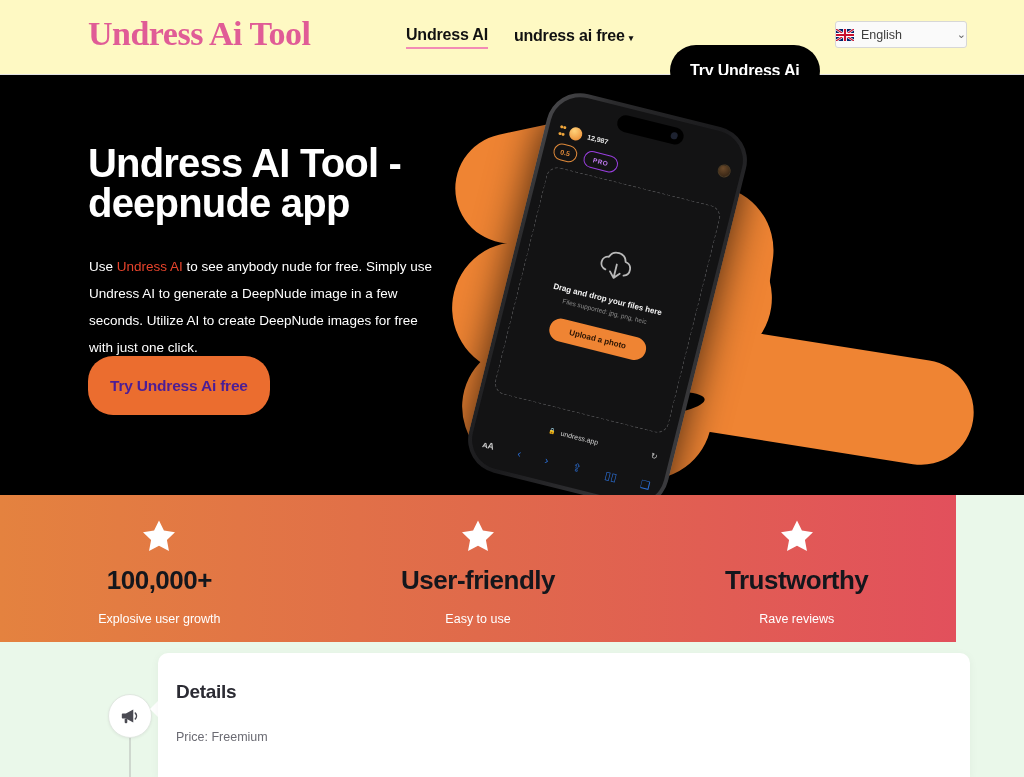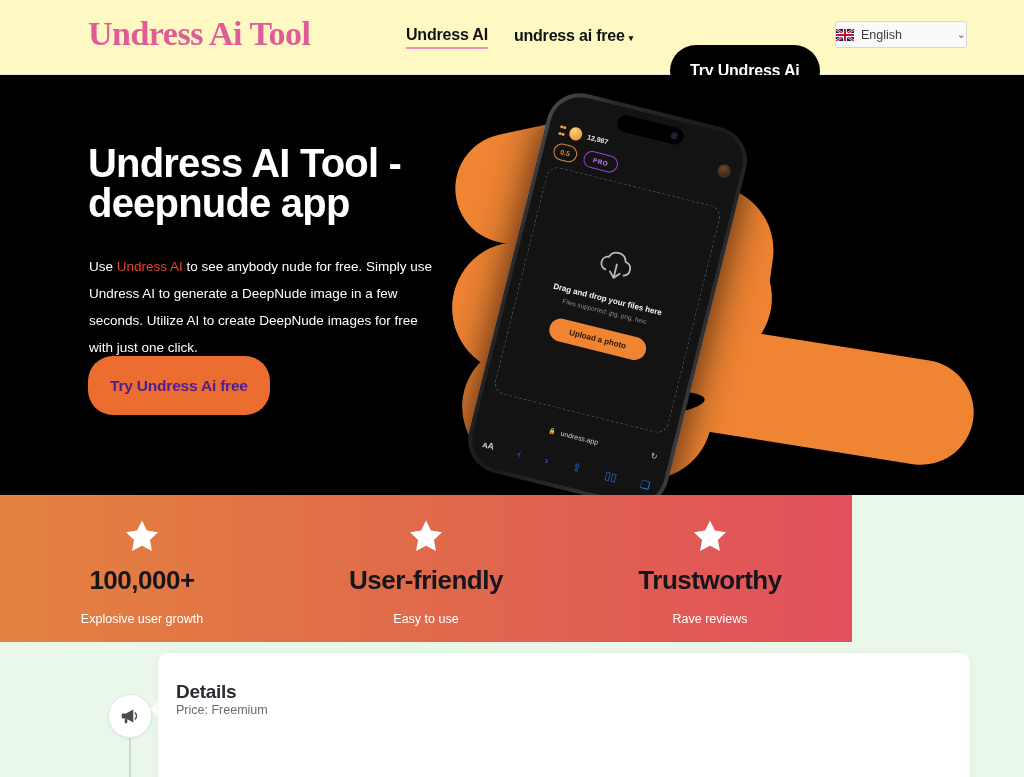--- a/index.html
+++ b/index.html
@@ -148,21 +148,21 @@
   .safari-reload { position:absolute; right:12px; font-size:8px; color:#c8c8c8; }
   .safari-tools {
     position:absolute; left:0; bottom:8px; width:100%; height:26px;
     display:flex; align-items:center; justify-content:space-around;
     color:#2b6fd6; font-size:11px;
   }
   .tool-aa { font-size:9px; font-weight:bold; color:#c9c9c9; }
 
   
   .stats {
-    position:absolute; top:495px; left:0; width:852px; height:147px;
+    position:absolute; top:495px; left:0; width:956px; height:147px;
     background:linear-gradient(90deg,#e4823f 0%,#e06a4b 50%,#e2505c 100%);
     display:flex;
   }
   .stat { flex:1; display:flex; flex-direction:column; align-items:center; justify-content:center; padding-top:6px; }
   .stat-star { width:40px; height:38px; margin-bottom:10px; }
   .stat-value { font-size:26px; font-weight:bold; color:#14161c; letter-spacing:-0.5px; margin-bottom:16px; }
   .stat-label { font-size:12.5px; color:#fff; }
 
   
   .details-section {
@@ -188,21 +188,21 @@
   }
   .card-arrow {
     position:absolute; left:150px; top:700px;
     width:0; height:0;
     border-top:9px solid transparent;
     border-bottom:9px solid transparent;
     border-right:9px solid #fff;
   }
   .detail-title { font-size:19px; font-weight:bold; color:#2b2b33; letter-spacing:-0.3px; }
   .detail-sub { font-size:12.5px; font-weight:bold; color:#5d5d66; margin-top:20px; }
-  .detail-price { font-size:12.5px; color:#6b6b73; }
+  .detail-price { font-size:12.5px; color:#6b6b73; margin-top:27px; }
 </style>
 </head>
 <body>
 
 <div class="page">
 
   <div class="header">
     <div class="logo">Undress Ai Tool</div>
 
     <div class="nav">

